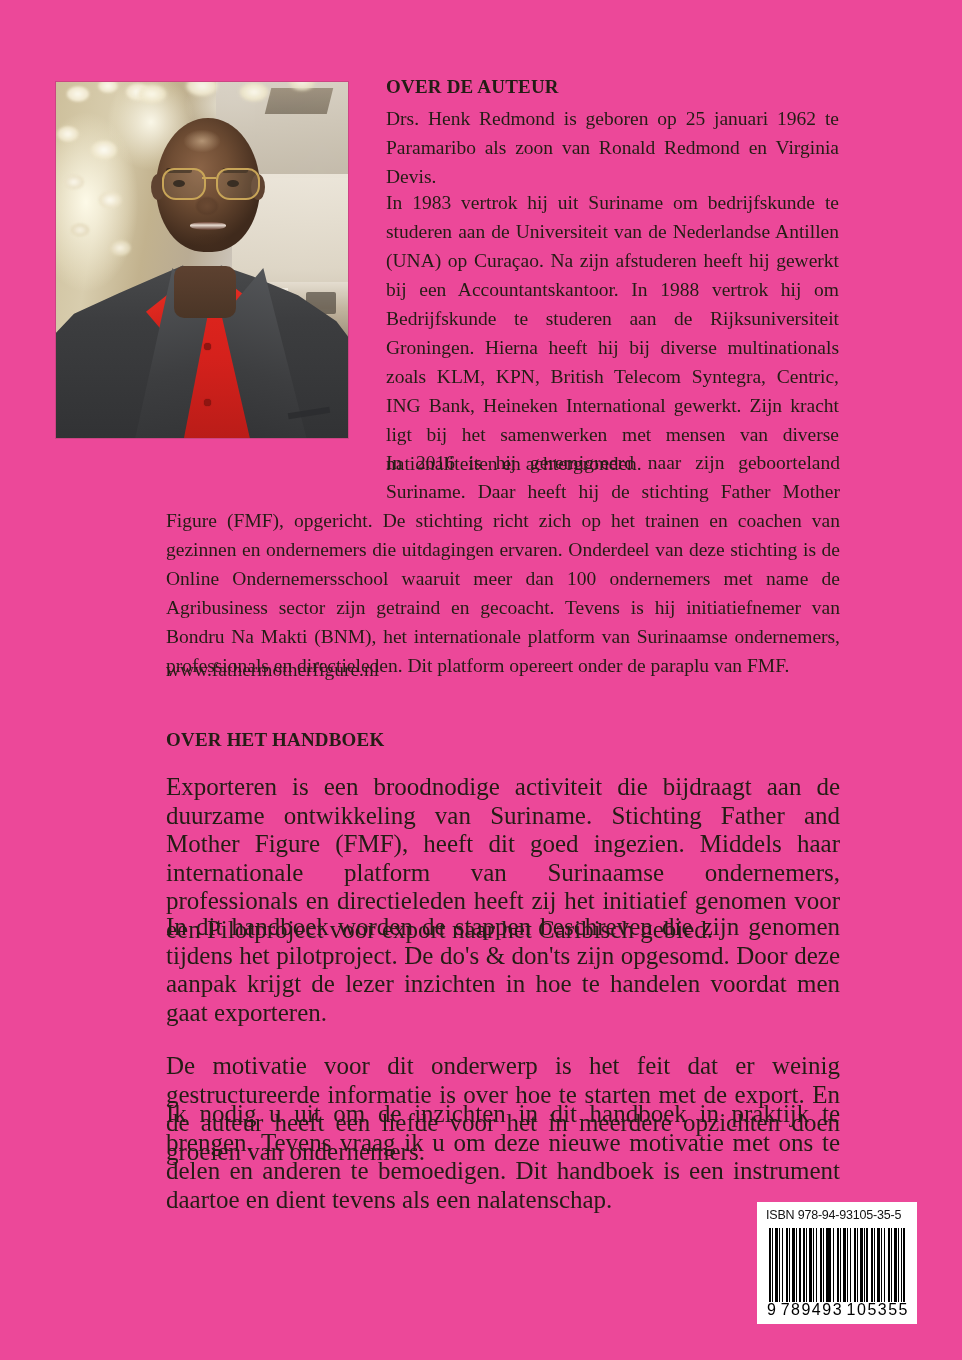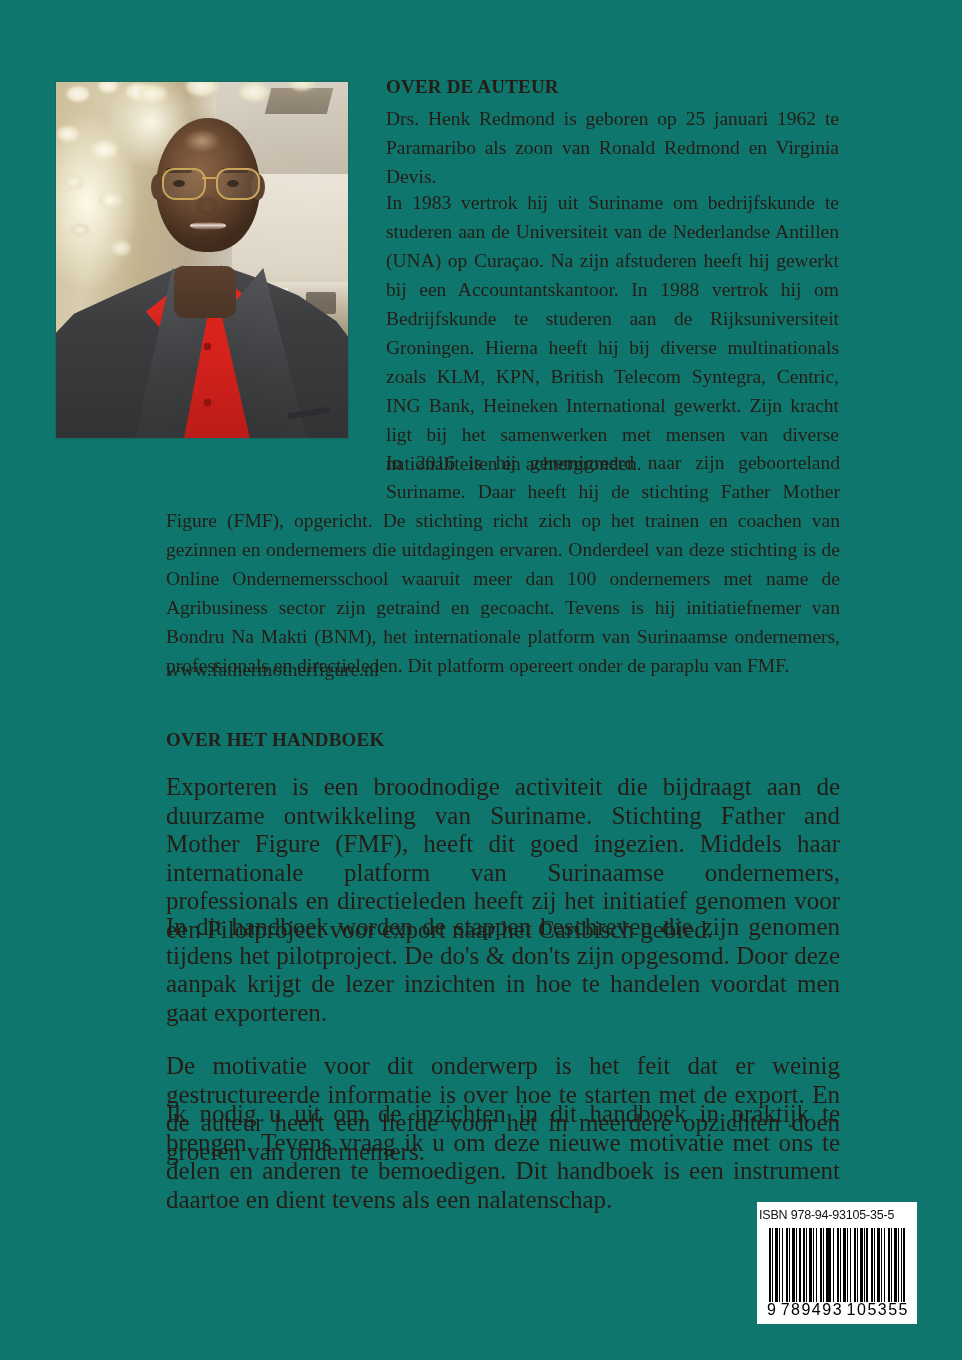--- a/index.html
+++ b/index.html
@@ -13,21 +13,21 @@
     font-family: "Liberation Serif", "DejaVu Serif", serif;
     color: #231c14;
     overflow: hidden;
     position: relative;
   }
 
   .page {
     position: relative;
     width: 962px;
     height: 1360px;
-    background: #0f766e;
+    background: #ec4899;
   }
 
   
   .author-photo {
     position: absolute;
     left: 56px;
     top: 82px;
     width: 292px;
     height: 356px;
     overflow: hidden;
@@ -298,21 +298,21 @@
     position: absolute;
     left: 757px;
     top: 1202px;
     width: 160px;
     height: 122px;
     background: #ffffff;
     padding: 0;
   }
   .isbn-text {
     position: absolute;
-    left: 2px;
+    left: 9px;
     top: 6px;
     font-family: "Liberation Sans", "DejaVu Sans", sans-serif;
     font-size: 12.5px;
     letter-spacing: -0.2px;
     color: #111;
     white-space: nowrap;
   }
   .barcode-bars {
     position: absolute;
     left: 12px;

